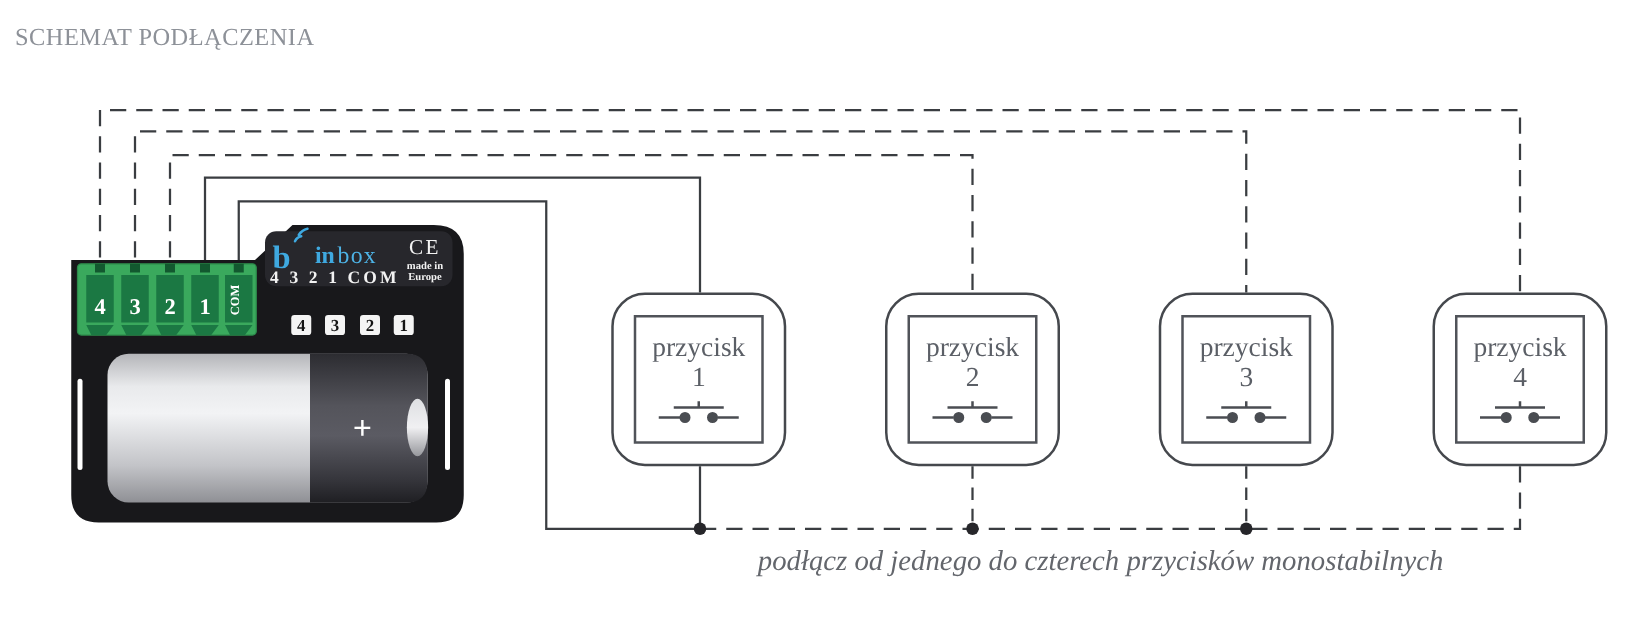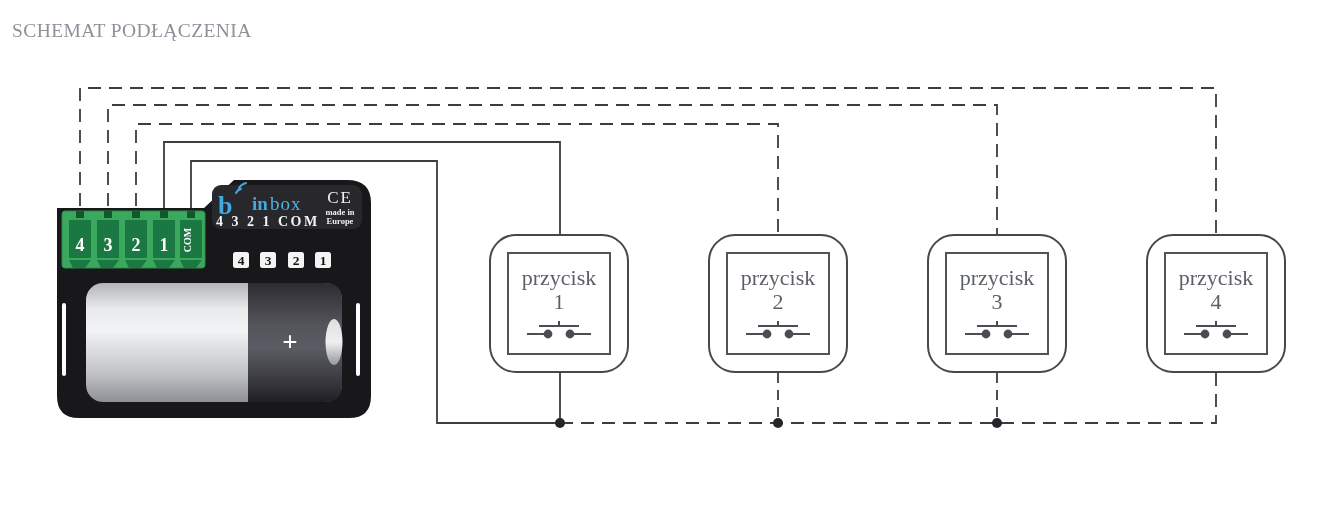--- a/index.html
+++ b/index.html
@@ -203,14 +203,15 @@
             <circle cx="22" cy="14" r="3.4"></circle>
           <circle cx="44" cy="14" r="3.4"></circle>
             <line x1="48" y1="14" x2="65" y2="14"></line>
           <line x1="13" y1="6" x2="53" y2="6"></line>
             <line x1="33" y1="6" x2="33" y2="1"></line>
         </g>
       </svg>
     </div>
   </div>
 
+  <div class="caption">podłącz od jednego do czterech przycisków monostabilnych</div>
 
 </div>
 
 </body></html>

